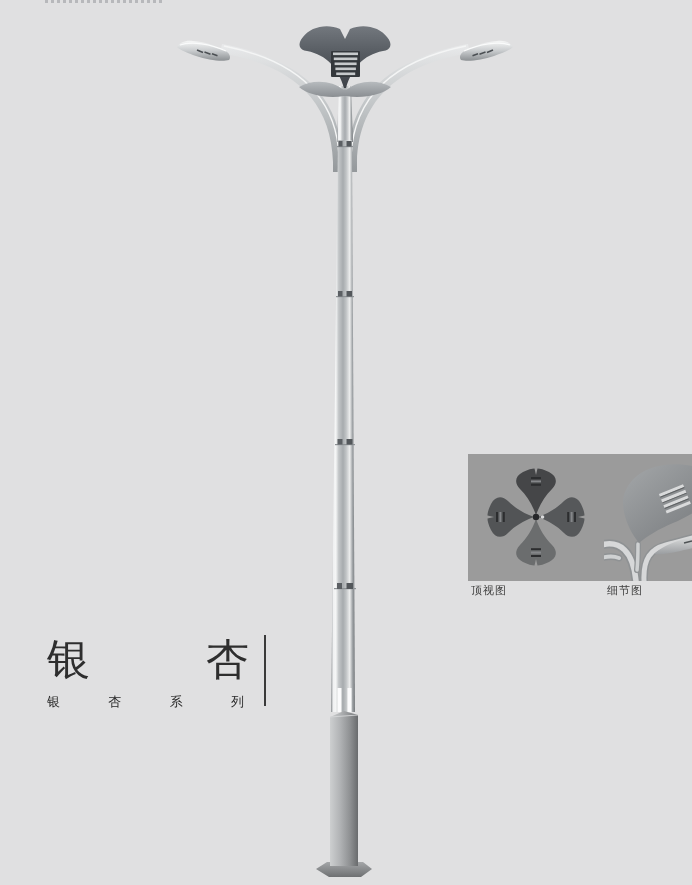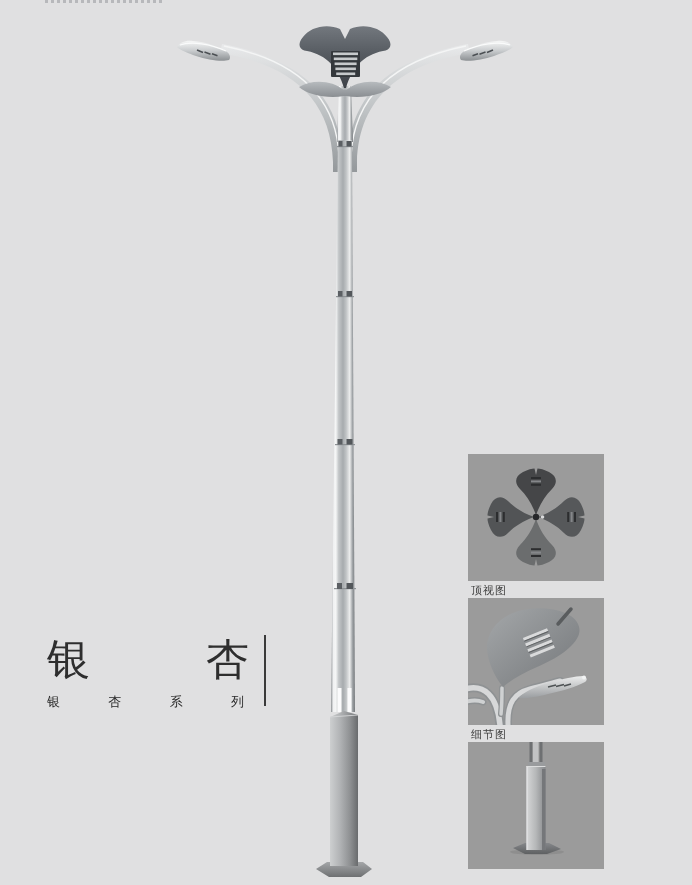--- a/index.html
+++ b/index.html
@@ -18,21 +18,21 @@
     font-size:43px;line-height:1.05;font-weight:500;color:#2e2e2e;margin-top:7px;
     letter-spacing:0;
   }
   .title-rule{position:absolute;left:217px;top:5px;width:2px;height:71px;background:#3a3a3a;}
   .title-sub{
     display:flex;justify-content:space-between;width:197px;margin-top:11px;
     font-size:13px;font-weight:500;color:#2b2b2b;
   }
   .detail-column{
     position:absolute;left:468px;top:454px;width:136px;
-    display:flex;flex-direction:column;
+    display:flex;flex-direction:row;
   }
   .panel{width:136px;}
   .panel svg{display:block;width:136px;height:127px;}
   .panel .caption{
     height:17px;box-sizing:border-box;padding:3px 2px 0 3px;
     font-size:11px;line-height:13px;color:#3c3c3c;letter-spacing:1px;
   }
 </style>
 </head>
 <body>

